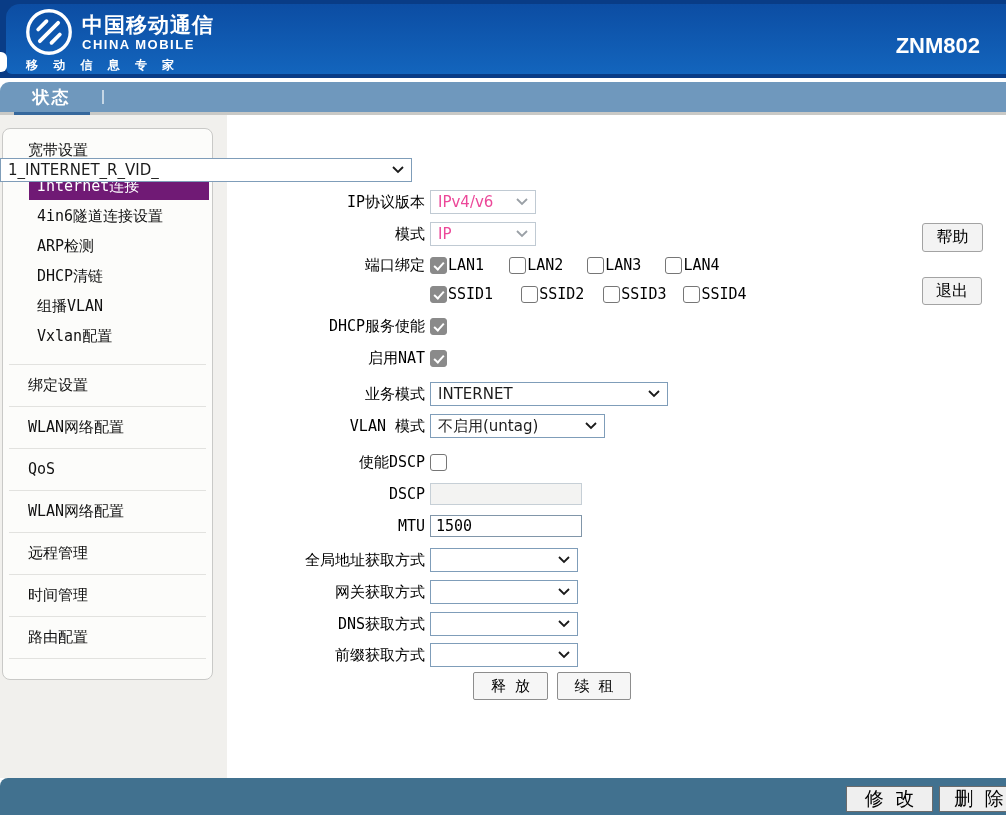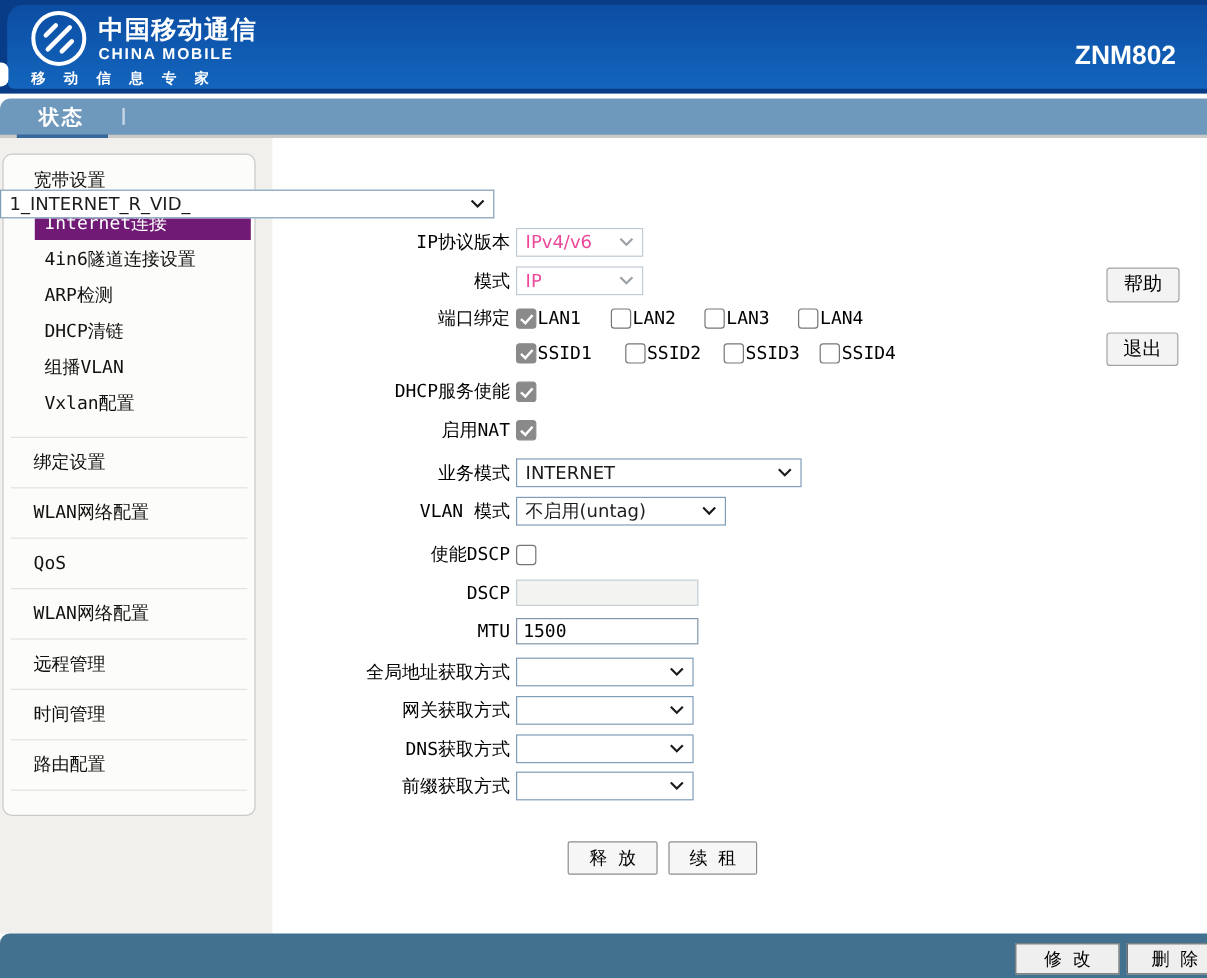--- a/index.html
+++ b/index.html
@@ -72,21 +72,21 @@
   .cblabel{font-size:15px;margin-left:1px;color:#000;}
 
   .btn{box-sizing:border-box;display:flex;align-items:center;justify-content:center;cursor:default;
      background:#f3f3f3;border:1px solid #a3a3a3;border-radius:3px;font-size:16px;color:#000;
      font-family:inherit;}
   .act-btn{background:#f6f6f6;border:1px solid #8d8d8d;border-radius:2px;font-size:15px;}
 
   
   #footer{position:relative;height:37px;background:#41718f;border-top-left-radius:8px;}
   .fbtn{position:absolute;box-sizing:border-box;background:#efefef;border:1px solid #6b6b6b;
-     font-size:15px;color:#000;display:flex;align-items:center;justify-content:center;font-family:inherit;}
+     font-size:19px;color:#000;display:flex;align-items:center;justify-content:center;font-family:inherit;}
 </style>
 </head>
 <body>
 
 <div id="page">
 
   <div id="header">
     <div class="inner"></div>
     <div class="header-notch"></div>
     <div class="logo-wrap">
@@ -328,21 +328,21 @@
       <div class="sel" style="width:148px;">
         <span class="val"></span>
         <span class="chev">
           <svg width="12" height="8" viewBox="0 0 12 8">
               <path d="M1 1l5 5 5-5" fill="none" stroke="#1a1a1a" stroke-width="1.8"></path>
             </svg>
         </span>
       </div>
     </div>
 
-    <div class="row" style="top:586px;left:473px;height:28px;">
+    <div class="row" style="top:557px;left:473px;height:28px;">
       <div class="btn act-btn" style="width:75px;height:28px;margin-right:9px;">释 放</div>
       <div class="btn act-btn" style="width:74px;height:28px;">续 租</div>
     </div>
 
     <div class="btn" style="position:absolute;left:922px;top:108px;width:61px;height:29px;">帮助</div>
     <div class="btn" style="position:absolute;left:922px;top:162px;width:60px;height:28px;">退出</div>
   </div>
 
   <div id="footer">
     <div class="fbtn" style="left:846px;top:8px;width:87px;height:26px;">修 改</div>

